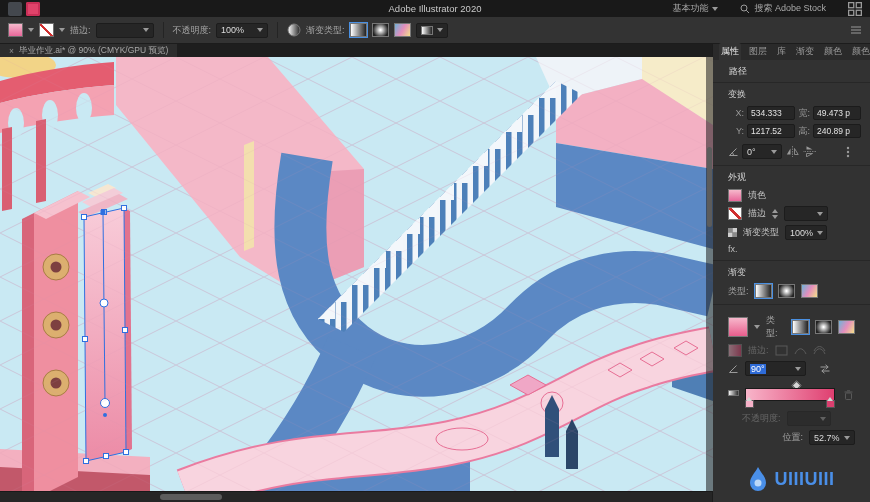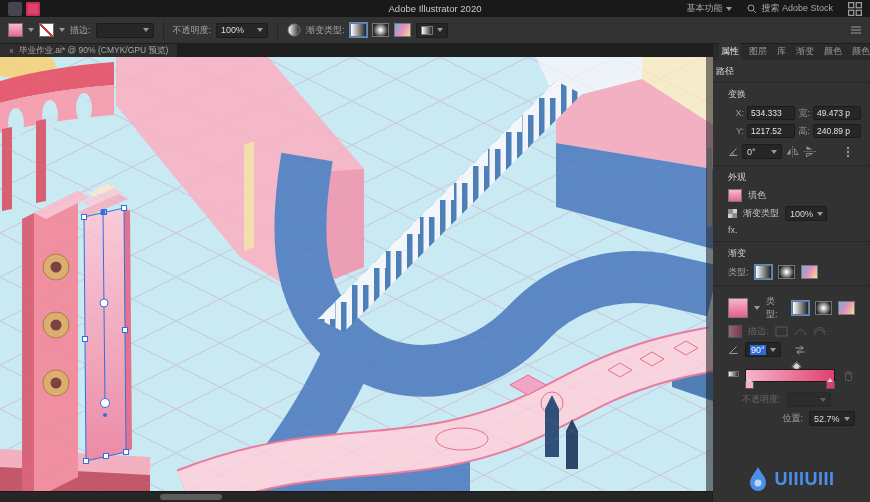--- a/index.html
+++ b/index.html
@@ -2,21 +2,21 @@
 <html><head>
 <meta charset="utf-8">
 <style>
   html,body{margin:0;padding:0;background:#111;}
   .app{width:870px;height:502px;overflow:hidden;display:flex;flex-direction:column;
        font-family:"Liberation Sans",sans-serif;font-size:9px;color:#c5c5c5;background:#fef9c3;}
 
   
   .titlebar{height:17px;background:#191919;display:flex;align-items:center;padding:0 8px;gap:8px;position:relative;flex:0 0 17px;}
   .tb-center{position:absolute;left:50%;transform:translateX(-50%);color:#c9c9c9;font-size:9.5px;white-space:nowrap;}
-  .tb-right{margin-left:auto;display:flex;align-items:center;gap:15px;color:#a8a8a8;}
+  .tb-right{margin-left:auto;display:flex;align-items:center;gap:22px;color:#a8a8a8;}
   .tb-group{display:flex;align-items:center;gap:4px;}
   .appbadge{width:11px;height:11px;border-radius:2px;background:#44484e;}
   .aiicon{width:11px;height:11px;border-radius:2px;background:#e0436a;box-shadow:inset 0 0 0 2px #c92f57;}
   .car{width:0;height:0;border-left:3px solid transparent;border-right:3px solid transparent;border-top:4px solid #9a9a9a;display:inline-block;}
 
   
   .controlbar{height:26px;background:#333;border-bottom:1px solid #1c1c1c;display:flex;align-items:center;padding:0 8px;gap:5px;flex:0 0 26px;}
   .sw{width:15px;height:15px;border:1px solid #6e6e6e;box-sizing:border-box;}
   .sw.fillg{background:linear-gradient(180deg,#f6b9cc,#e8679a);}
   .sw.none{background:linear-gradient(45deg,#fff 44%,#d03030 44%,#d03030 56%,#fff 56%);}
@@ -41,21 +41,21 @@
   .vscroll{position:absolute;top:0;right:0;bottom:0;width:7px;background:rgba(30,30,30,.55);}
   .vthumb{position:absolute;top:90px;left:1px;width:5px;height:80px;background:#5c5c5c;border-radius:3px;}
   .hscroll{flex:1;background:#262626;border-top:1px solid #191919;position:relative;}
   .hthumb{position:absolute;left:160px;top:2px;width:62px;height:6px;background:#5c5c5c;border-radius:3px;}
 
   
   .panel{width:157px;background:#323232;border-left:1px solid #1c1c1c;display:flex;flex-direction:column;flex:0 0 157px;}
   .panel-tabs{height:16px;background:#2a2a2a;display:flex;align-items:flex-end;gap:6px;padding:0 6px;color:#9a9a9a;flex:0 0 16px;}
   .ptab{padding:2px 2px;cursor:pointer;white-space:nowrap;}
   .ptab.active{background:#323232;color:#ececec;border-radius:2px 2px 0 0;}
-  .objtype{padding:5px 3px 4px;color:#dcdcdc;border-bottom:1px solid #272727;}
+  .objtype{padding:5px 16px 4px;color:#dcdcdc;border-bottom:1px solid #272727;}
   .sec{padding:5px 15px 6px;border-bottom:1px solid #272727;}
   .sec-h{color:#cfcfcf;margin-bottom:5px;}
   .trow{display:flex;align-items:center;gap:3px;margin-bottom:4px;}
   .flabel{color:#9a9a9a;min-width:12px;text-align:right;}
   .fbox{background:#262626;border:1px solid #1b1b1b;border-radius:2px;padding:1px 3px;color:#e2e2e2;width:40px;height:10px;line-height:10px;font-size:8.5px;overflow:hidden;white-space:nowrap;}
   .tr-wrap{display:flex;align-items:center;gap:4px;}
   .tr-fields{display:flex;flex-direction:column;gap:0;}
   .icbtn{display:inline-flex;align-items:center;justify-content:center;min-width:14px;height:14px;cursor:pointer;}
   .arow{display:flex;align-items:center;gap:6px;margin:4px 0;}
   .swsm{width:13px;height:13px;border:1px solid #777;box-sizing:border-box;}
@@ -373,20 +373,32 @@
         </div>
       </div>
 
       <div class="sec">
         <div class="sec-h">外观</div>
         <div class="arow">
           <span class="swsm fillg icbtn"></span>
           <span>填色</span>
         </div>
         <div class="arow">
+          <span class="swsm none icbtn"></span>
+          <span>描边</span>
+          <span class="stepper">
+              <i class="tri-u"></i>
+              <i class="tri-d"></i>
+            </span>
+          <span class="combo" style="width:44px">
+              <span></span>
+              <i class="car" style="margin-left:auto"></i>
+            </span>
+        </div>
+        <div class="arow">
           <svg width="9" height="9" viewBox="0 0 9 9">
               <rect width="4.5" height="4.5" fill="#8a8a8a"></rect>
               <rect x="4.5" y="4.5" width="4.5" height="4.5" fill="#8a8a8a"></rect>
               <rect x="4.5" width="4.5" height="4.5" fill="#cfcfcf"></rect>
               <rect y="4.5" width="4.5" height="4.5" fill="#cfcfcf"></rect>
             </svg>
           <span>渐变类型</span>
           <span class="combo" style="width:42px">
               <span>100%</span>
               <i class="car" style="margin-left:auto"></i>
@@ -424,21 +436,21 @@
               <path d="M1,9 C4,2 9,2 12,9" fill="none" stroke="#8a8a8a"></path>
             </svg>
           <svg width="13" height="11" viewBox="0 0 13 11">
               <path d="M1,9 C4,2 9,2 12,9 M1,6 C4,0 9,0 12,6" fill="none" stroke="#8a8a8a"></path>
             </svg>
         </div>
         <div class="arow">
           <svg width="11" height="11" viewBox="0 0 11 11">
               <path d="M1.5,9.5 L8.5,2.5 M1.5,9.5 H9.5" stroke="#9a9a9a" fill="none"></path>
             </svg>
-          <span class="combo" style="width:36px">
+          <span class="combo" style="width:61px">
               <span class="sel-text">90°</span>
               <i class="car" style="margin-left:auto"></i>
             </span>
           <span class="icbtn" style="margin-left:6px">
             <svg width="12" height="10" viewBox="0 0 12 10">
                 <path d="M1.5,3 H8.5" stroke="#9a9a9a"></path>
                 <path d="M6.5,0.8 L9.2,3 L6.5,5.2" fill="none" stroke="#9a9a9a"></path>
                 <path d="M10.5,7 H3.5" stroke="#9a9a9a"></path>
                 <path d="M5.5,4.8 L2.8,7 L5.5,9.2" fill="none" stroke="#9a9a9a"></path>
               </svg>

